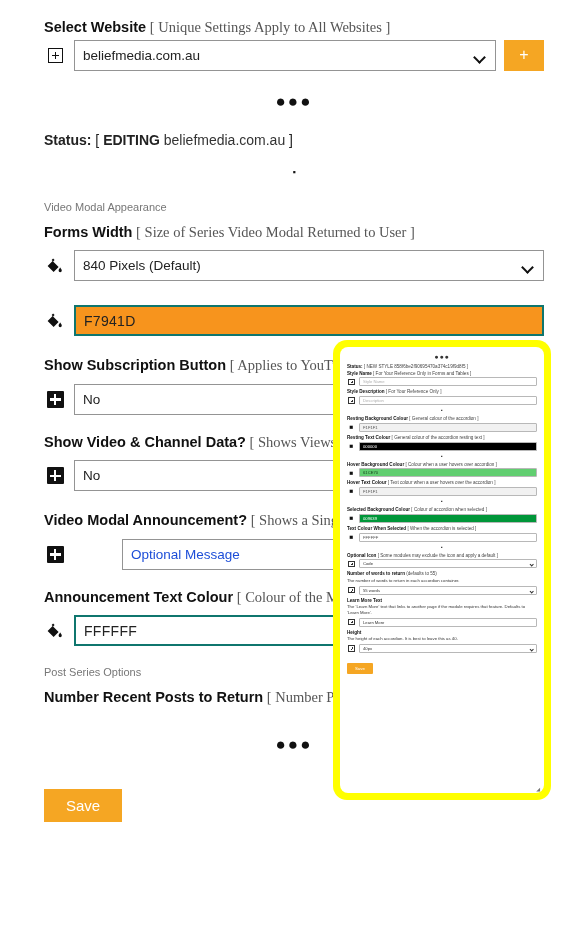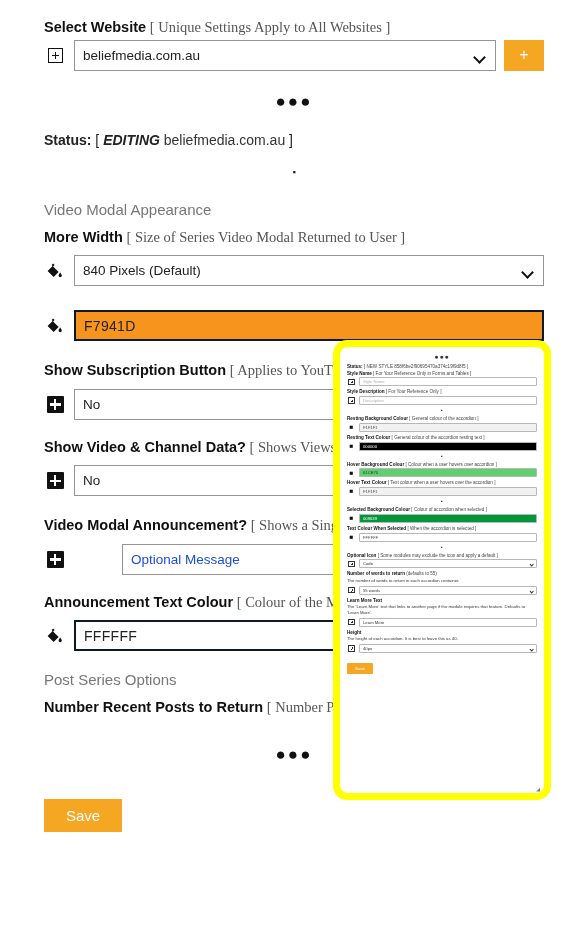--- a/index.html
+++ b/index.html
@@ -34,32 +34,32 @@
   }
   .lbl .strong { font-weight: bold; color: #111; }
   .lbl .note { font-weight: normal; color: #555; font-family: Liberation Serif, serif; }
   .sublabel {
     font-size: 12.5px;
     color: #444;
     margin: 0 0 8px 0;
     line-height: 1.3;
   }
   .section-head {
-    font-size: 15px;
+    font-size: 11px;
     color: #777;
     font-weight: normal;
     margin: 0 0 10px 0;
   }
   .status-line {
     font-size: 14px;
     color: #222;
     margin: 0;
   }
   .status-line .k { font-weight: bold; }
-  .status-line .e { font-weight: bold; font-style: italic; }
+  .status-line .e { font-weight: bold; }
   .status-line .v { font-weight: normal; color: #333; }
 
   
   .row {
     display: flex;
     align-items: stretch;
     height: 31px;
     margin-bottom: 4px;
   }
   .ico {
@@ -85,21 +85,21 @@
     content: "";
     position: absolute;
     right: 11px; top: 12px;
     width: 7px; height: 7px;
     border-right: 2px solid #111;
     border-bottom: 2px solid #111;
     transform: rotate(45deg);
   }
   .ctrl.placeholder { color: #1d4ed8; margin-left: 48px; }
   .ctrl.swatch {
-    border: 2px solid #0f172a;
+    border: 2px solid #0f766e;
     font-size: 14px;
     letter-spacing: .3px;
   }
   .addbtn {
     width: 40px;
     margin-left: 8px;
     background: #f5a623;
     color: #fff;
     display: flex;
     align-items: center;
@@ -305,21 +305,21 @@
     </p>
 
     <div style="height:20px"></div>
     <div class="dot-sep" style="width:500px">▪</div>
 
     <div style="height:24px"></div>
     <p class="section-head">Video Modal Appearance</p>
 
     
     <p class="lbl">
-      <span class="strong">More Width</span><span class="note"> [ Size of Series Video Modal Returned to User ]</span>
+      <span class="strong">Forms Width</span><span class="note"> [ Size of Series Video Modal Returned to User ]</span>
     </p>
     <div style="height:6px"></div>
     <div class="row">
       <div class="ico">
         <svg width="18" height="16" viewBox="0 0 18 16">
           <g fill="#111">
             <path d="M7.1 0.6 L5.6 2.1 L6.6 3.1 L1.6 8.1 L7.6 14.1 L12.6 9.1 L7.1 3.6 L8.6 2.1 Z"></path>
             <path d="M14.2 9.6 c0 0 -1.6 2 -1.6 3 a1.6 1.6 0 0 0 3.2 0 c0 -1 -1.6 -3 -1.6 -3 z"></path>
           </g>
         </svg>

